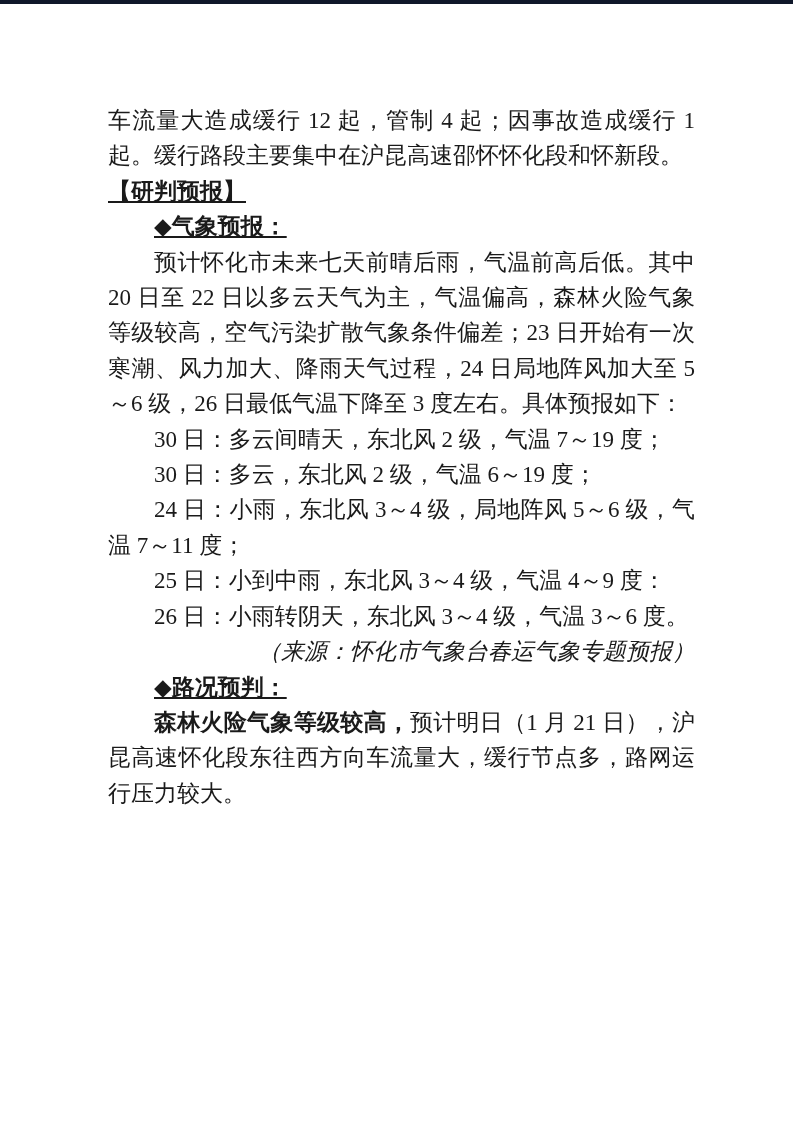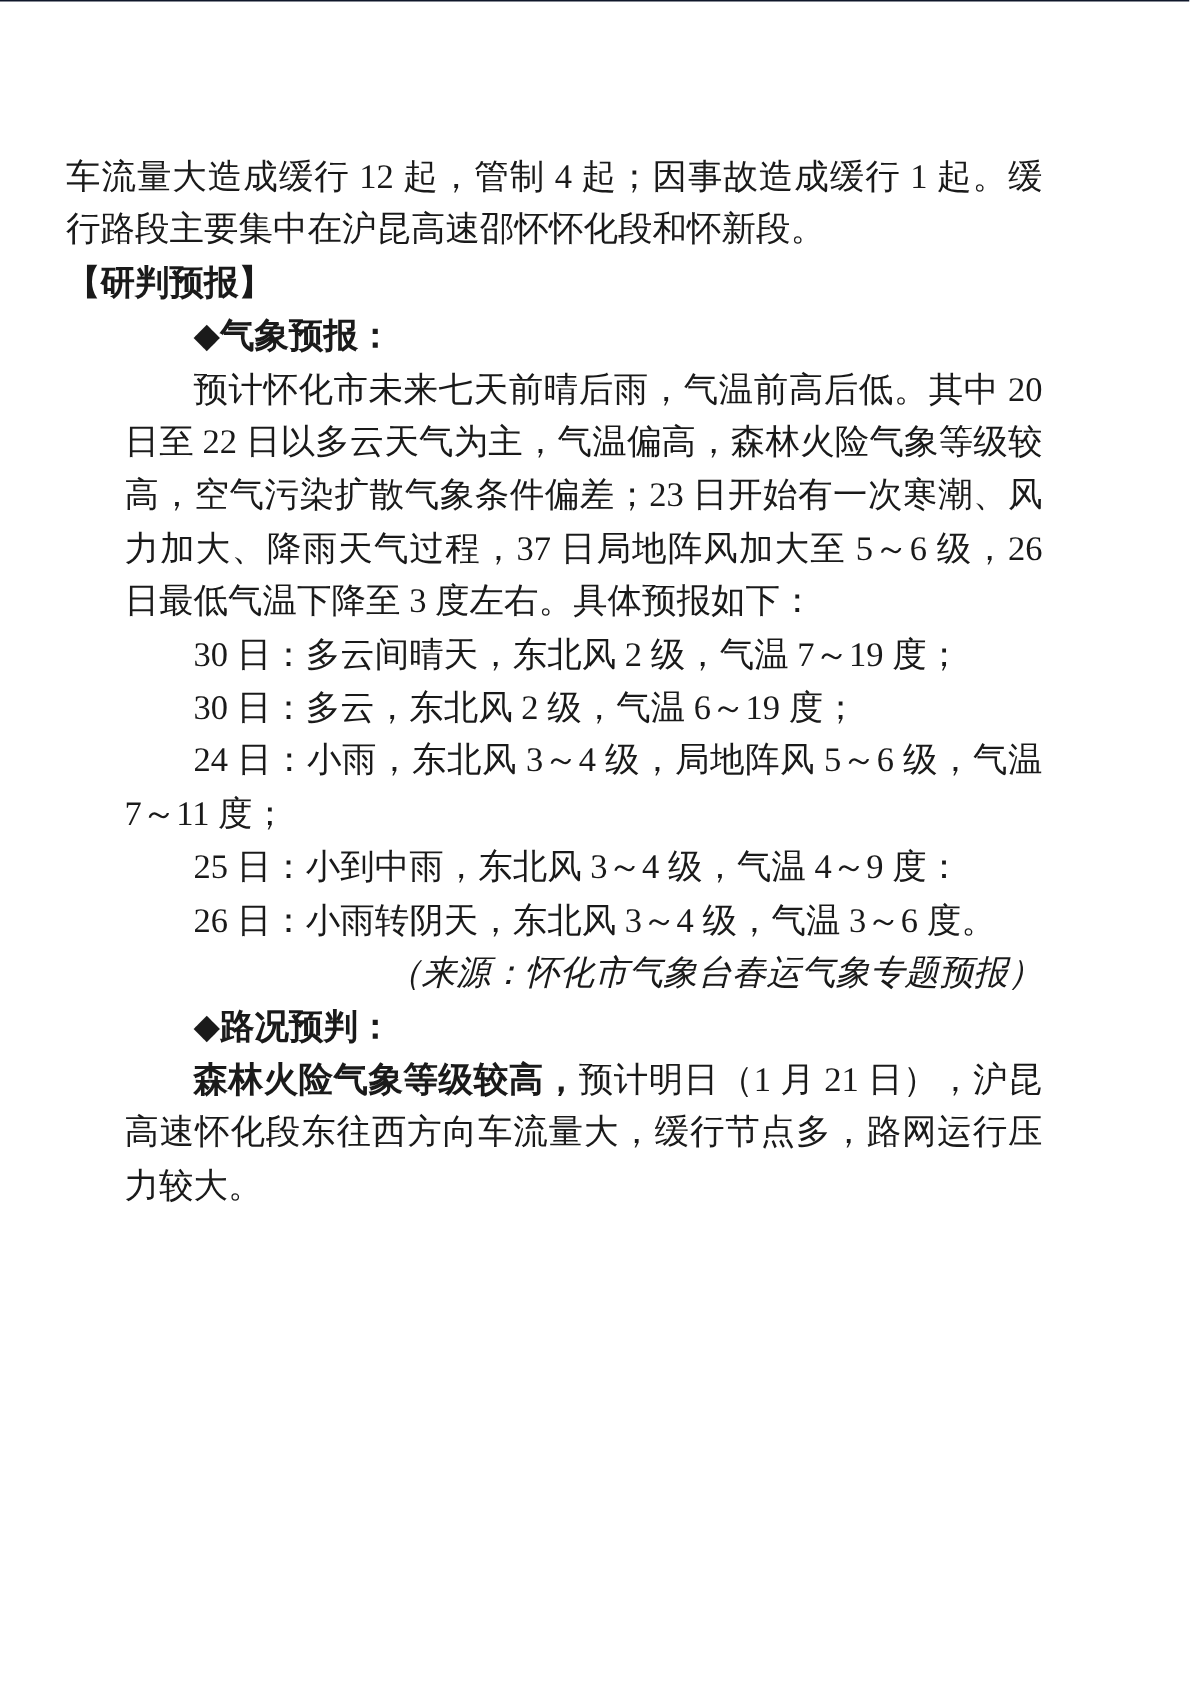--- a/index.html
+++ b/index.html
@@ -7,56 +7,57 @@
     width: 793px;
     height: 1122px;
     background: #ffffff;
     font-family: "Liberation Serif", "DejaVu Serif", serif;
     color: #1a1a1a;
   }
   .page {
     box-sizing: border-box;
     width: 793px;
     height: 1122px;
-    padding: 99px 98px 30px 44px;
+    padding: 99px 98px 30px 108px;
     background: #ffffff;
-    border-top: 1px solid #0f172a;
+    border-top: 4px solid #0f172a;
     overflow: hidden;
   }
   p.doc-para {
     margin: 0;
     font-size: 23px;
     line-height: 35.4px;
     text-align: justify;
     word-break: break-all;
   }
-  p.indent { text-indent: 2em; margin-left: 39px; }
+  p.indent { text-indent: 2em; }
   p.heading-line {
     font-family: "Liberation Sans", "DejaVu Sans", sans-serif;
     font-weight: bold;
     text-align: left;
+    text-decoration: underline;
   }
   .lead-bold {
     font-family: "Liberation Sans", "DejaVu Sans", sans-serif;
     font-weight: bold;
   }
   p.source-line { text-align: right; font-style: italic; }
 </style>
 </head>
 <body>
 
 <div class="page">
 
   <p class="doc-para">车流量大造成缓行 12 起，管制 4 起；因事故造成缓行 1 起。缓行路段主要集中在沪昆高速邵怀怀化段和怀新段。</p>
 
   <p class="doc-para heading-line">【研判预报】</p>
 
   <p class="doc-para heading-line indent">◆气象预报：</p>
 
-  <p class="doc-para indent">预计怀化市未来七天前晴后雨，气温前高后低。其中 20 日至 22 日以多云天气为主，气温偏高，森林火险气象等级较高，空气污染扩散气象条件偏差；23 日开始有一次寒潮、风力加大、降雨天气过程，37 日局地阵风加大至 5～6 级，26 日最低气温下降至 3 度左右。具体预报如下：</p>
+  <p class="doc-para indent">预计怀化市未来七天前晴后雨，气温前高后低。其中 20 日至 22 日以多云天气为主，气温偏高，森林火险气象等级较高，空气污染扩散气象条件偏差；23 日开始有一次寒潮、风力加大、降雨天气过程，24 日局地阵风加大至 5～6 级，26 日最低气温下降至 3 度左右。具体预报如下：</p>
 
   <p class="doc-para indent">30 日：多云间晴天，东北风 2 级，气温 7～19 度；</p>
 
   <p class="doc-para indent">30 日：多云，东北风 2 级，气温 6～19 度；</p>
 
 
 
   <p class="doc-para indent">24 日：小雨，东北风 3～4 级，局地阵风 5～6 级，气温 7～11 度；</p>
 
   <p class="doc-para indent">25 日：小到中雨，东北风 3～4 级，气温 4～9 度：</p>

